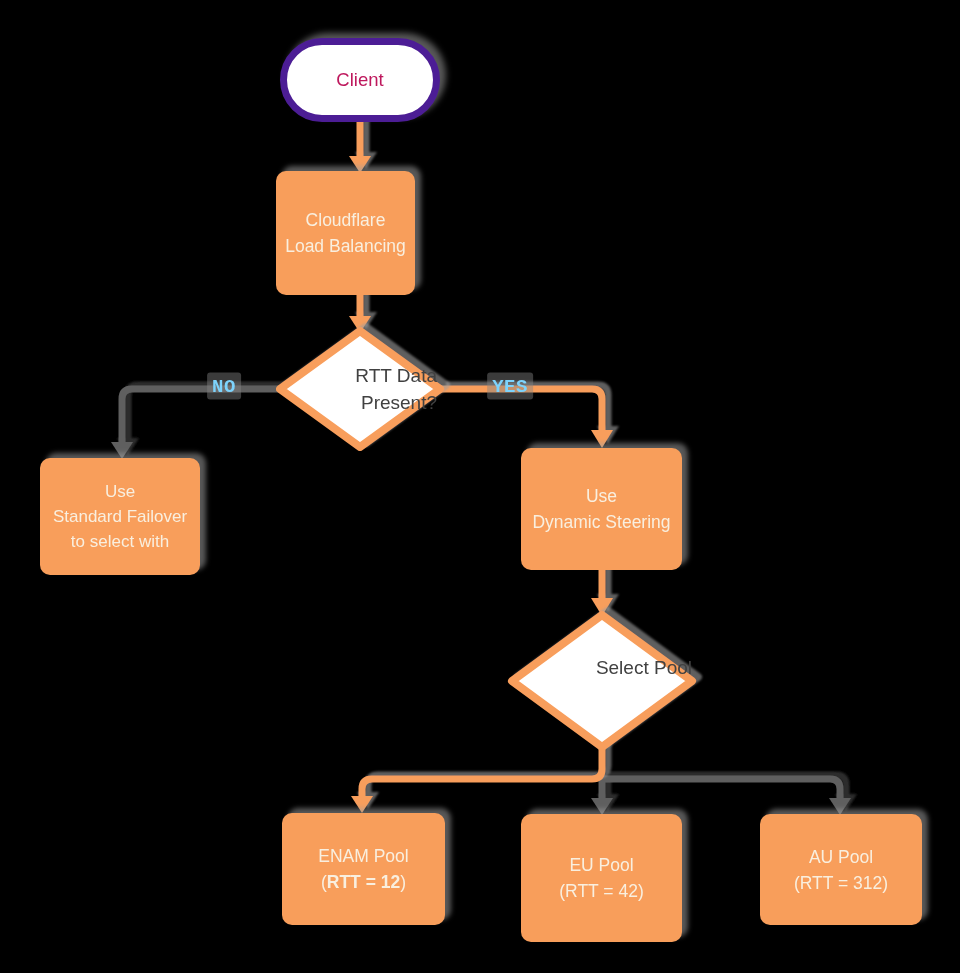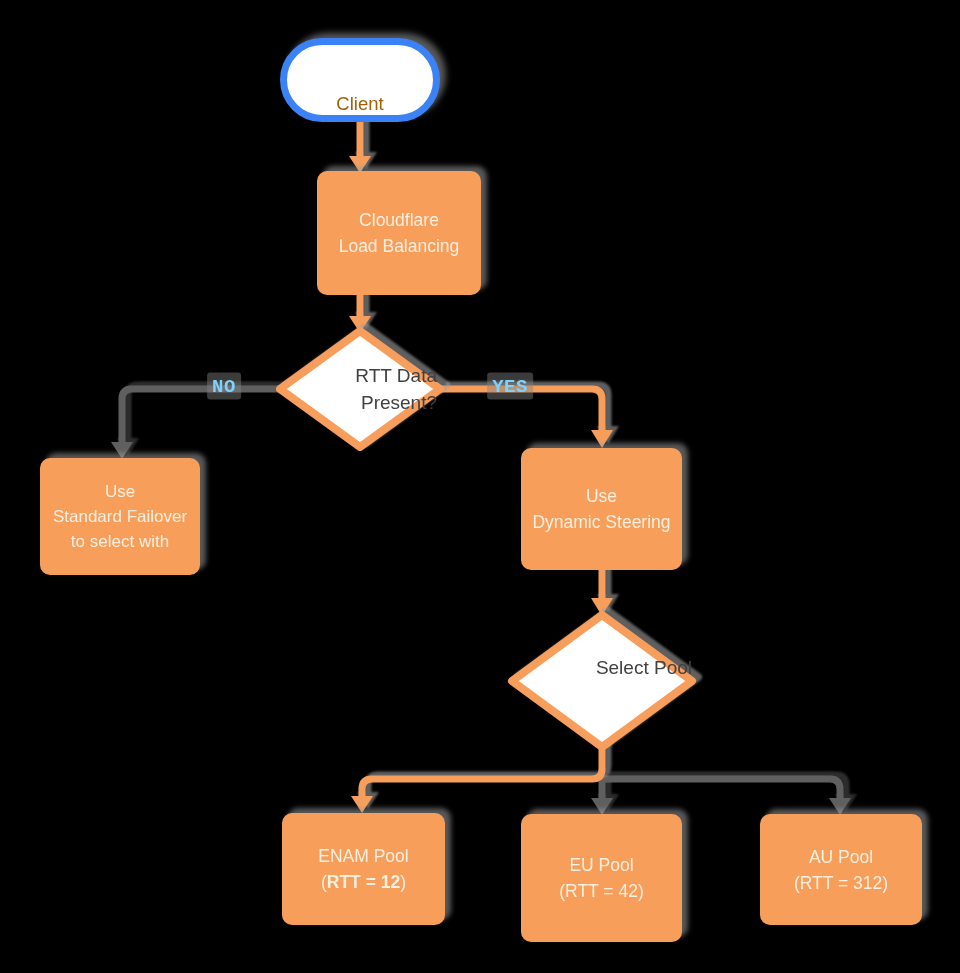--- a/index.html
+++ b/index.html
@@ -25,26 +25,25 @@
   .box {
     background: #F89E5B;
     border-radius: 10px;
     color: #F9EFDF;
     font-size: 17.5px;
     line-height: 26px;
     box-shadow: 6px -5px 5px rgba(160,160,160,0.55);
   }
   .pill {
     background: #ffffff;
-    border: 7px solid #3b82f6;
+    border: 7px solid #4c1d95;
     border-radius: 46px;
-    color: #a16207;
+    color: #be185d;
     font-size: 18.5px;
     box-shadow: 6px -5px 6px rgba(160,160,160,0.55);
-    justify-content: flex-end;
   }
   .diamond-label {
     position: absolute;
     color: #414141;
     font-size: 19px;
     line-height: 27px;
     text-align: right;
     pointer-events: none;
   }
   .edge-label {
@@ -56,21 +55,21 @@
     color: #7dd3fc;
     background: rgba(130,130,130,0.45);
     padding: 3px 5px 2px 5px;
     border-radius: 3px;
     font-family: Liberation Mono, monospace;
   }
   .pool-line2 b { font-weight: 700; }
 
   
   #n-client   { left: 280px; top: 38px;  width: 160px; height: 84px; }
-  #n-lb       { left: 276px; top: 171px; width: 164px; height: 124px; margin-left: 41px; }
+  #n-lb       { left: 276px; top: 171px; width: 139px; height: 124px; }
   #n-failover { left: 40px;  top: 458px; width: 160px; height: 117px; font-size: 17px; line-height: 25px; }
   #n-dynamic  { left: 521px; top: 448px; width: 161px; height: 122px; }
   #n-enam     { left: 282px; top: 813px; width: 163px; height: 112px; }
   #n-eu       { left: 521px; top: 814px; width: 161px; height: 128px; }
   #n-au       { left: 760px; top: 814px; width: 162px; height: 111px; }
   #d1-label   { left: 283px; top: 362px; width: 154px; }
   #d2-label   { left: 512px; top: 654px; width: 180px; }
   #lbl-no     { left: 224px; top: 386px; }
   #lbl-yes    { left: 510px; top: 386px; }
 </style>

